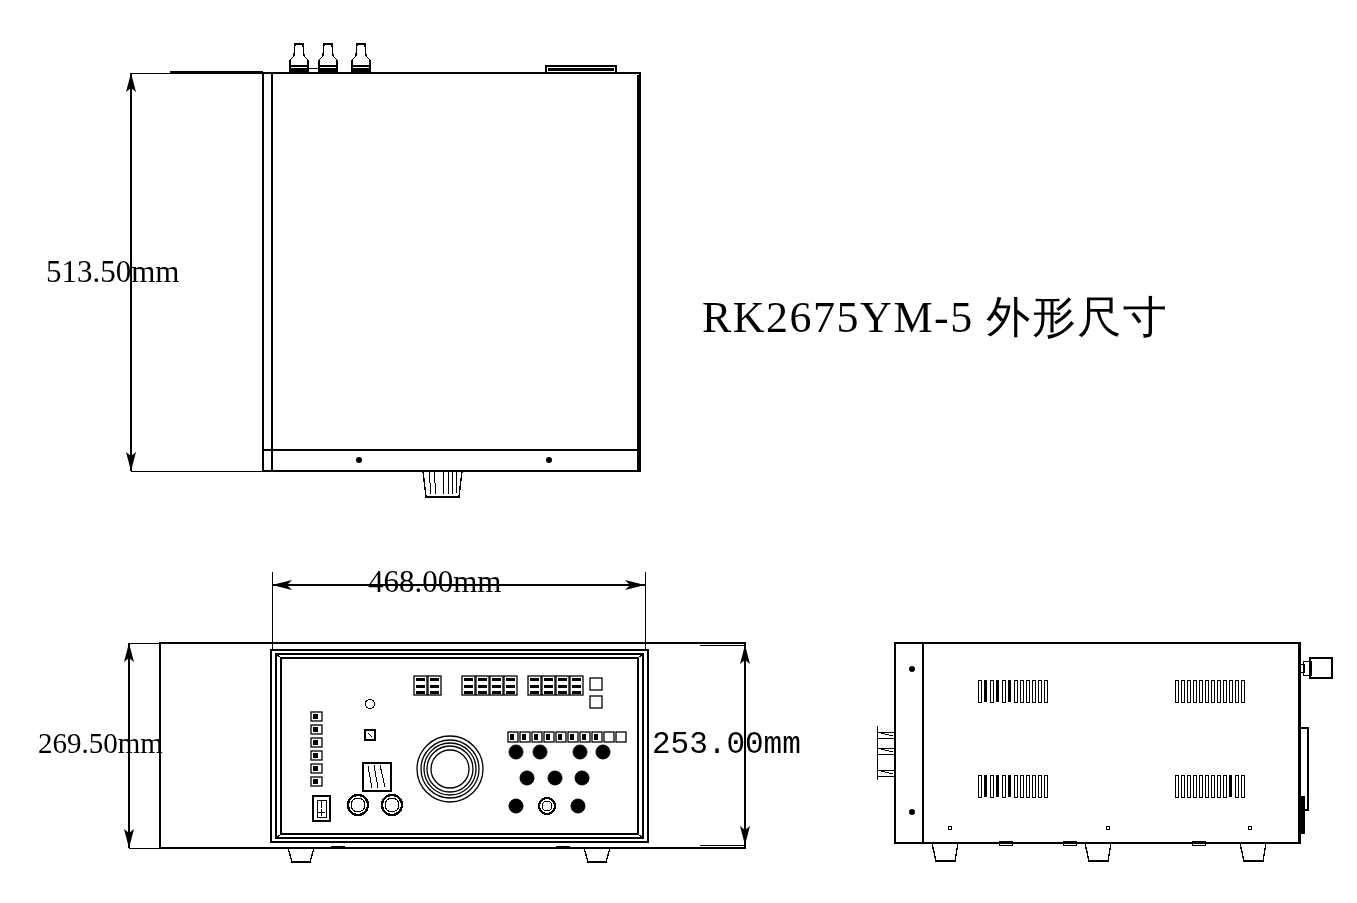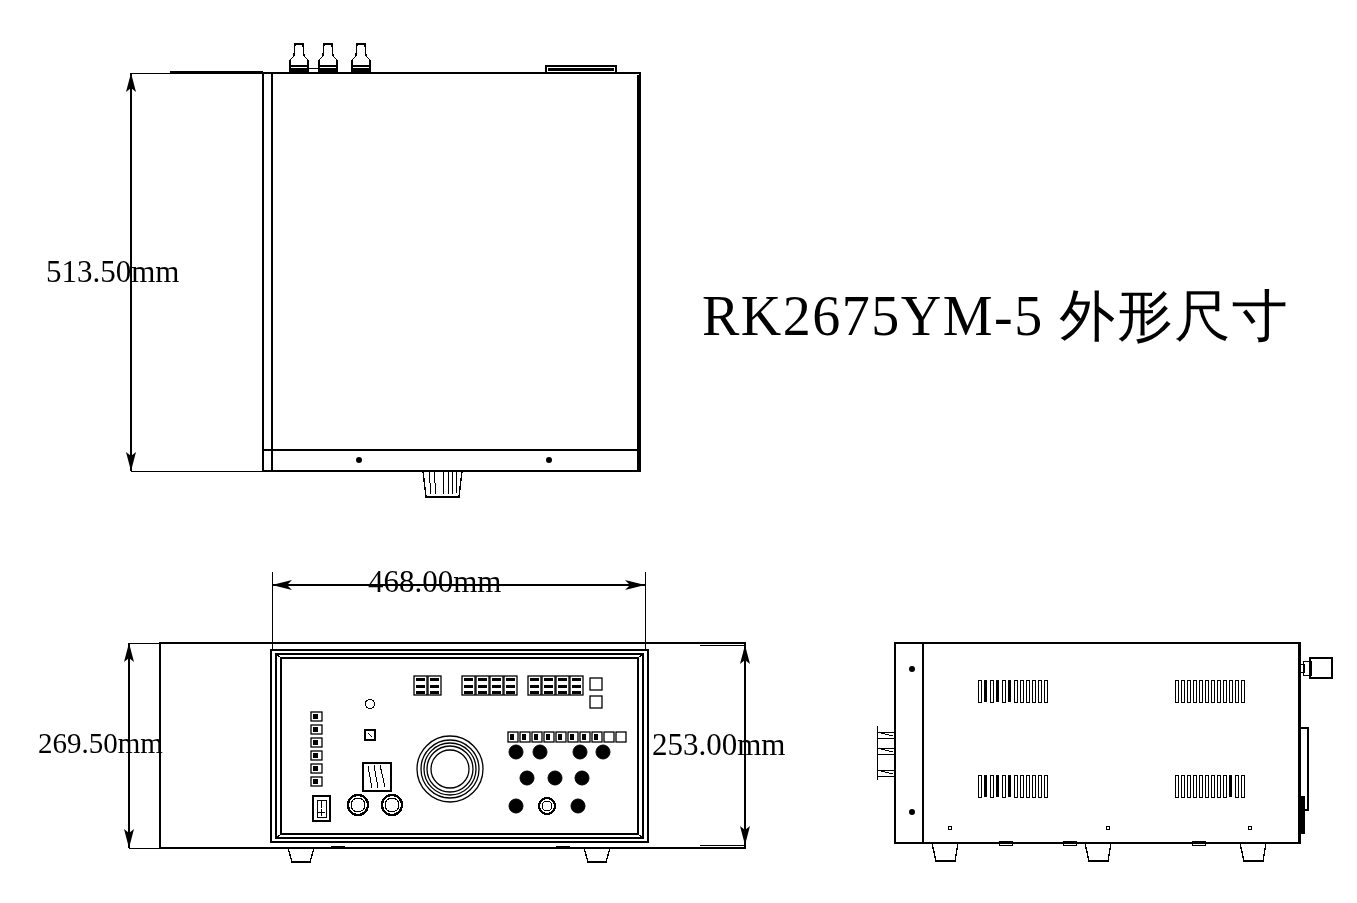--- a/index.html
+++ b/index.html
@@ -71,38 +71,39 @@
   }
   .txt-label {
     position: absolute;
     color: #000000;
     font-family: "Liberation Serif", serif;
     white-space: nowrap;
     line-height: 1;
   }
   #title-label {
     left: 702px;
-    top: 288px;
-    font-size: 56px;
+    top: 296px;
+    font-size: 44px;
     letter-spacing: 1.5px;
   }
   #dim-height-top-label {
     left: 46px;
     top: 256px;
     font-size: 31px;
   }
   #dim-height-front-label {
     left: 38px;
     top: 729px;
     font-size: 29px;
   }
   #dim-height-side-label {
     left: 652px;
     top: 729px;
     font-size: 31px;
+    font-family: Liberation Mono, monospace;
   }
   #dim-width-label {
     left: 368px;
     top: 566px;
     font-size: 31px;
   }
 </style>
 </head>
 <body>
 

